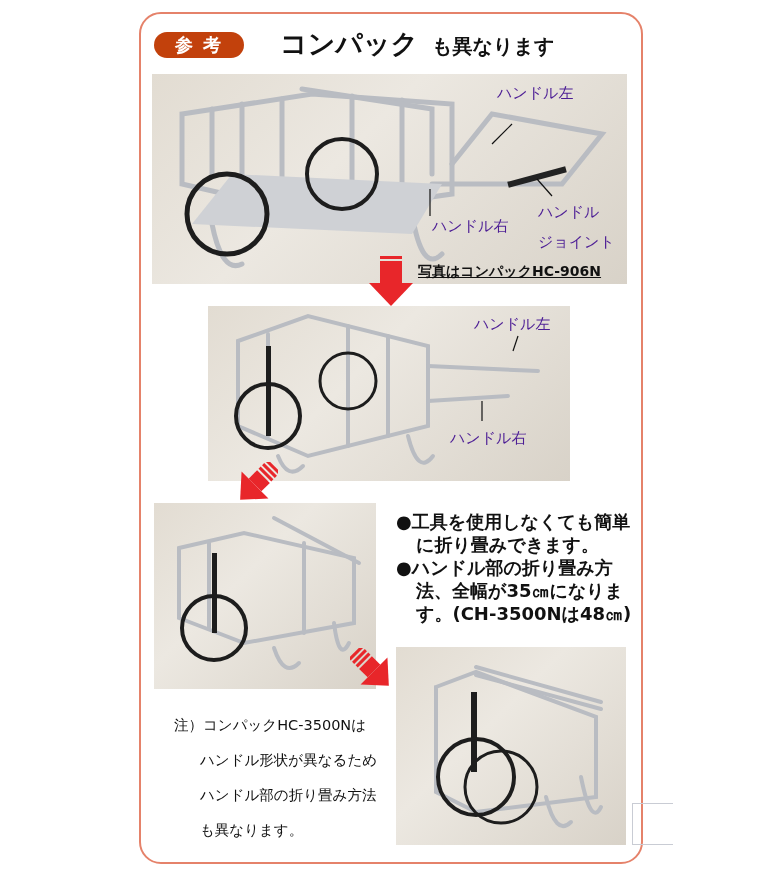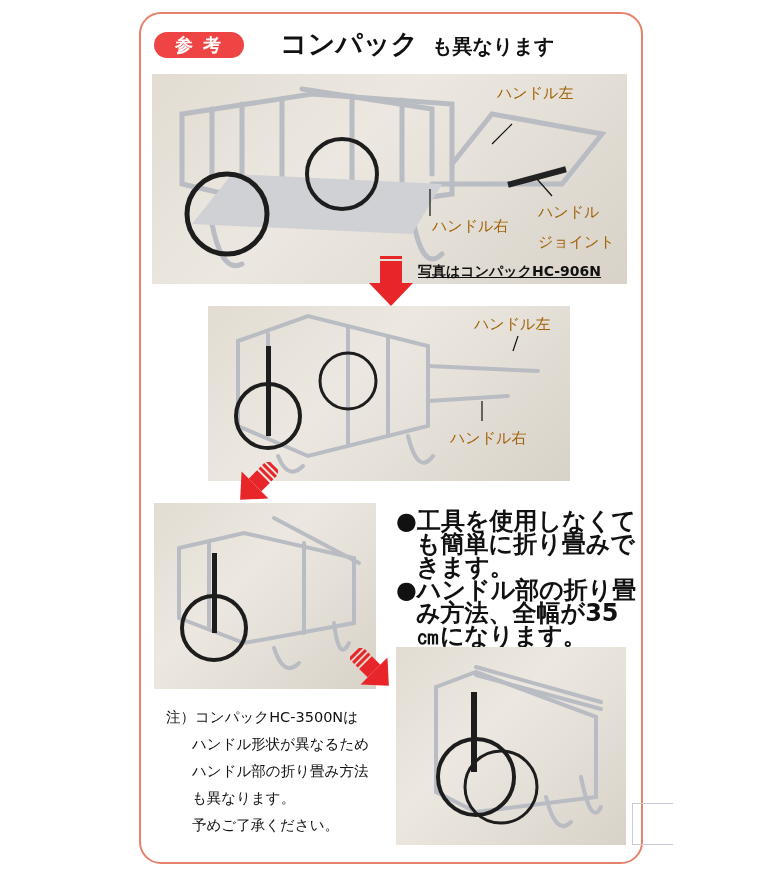--- a/index.html
+++ b/index.html
@@ -1,40 +1,40 @@
 <!DOCTYPE html>
 <html><head>
 <meta charset="utf-8">
 <style>
   html, body { margin:0; padding:0; background:#ffffff; }
   body { width:780px; height:880px; position:relative; overflow:hidden;
          font-family:"DejaVu Sans", sans-serif; color:#111; }
   .frame { position:absolute; left:139px; top:12px; width:500px; height:848px;
            border:2px solid #e5826a; border-radius:22px; background:#fff; }
   .badge { position:absolute; left:154px; top:32px; width:90px; height:26px;
-           background:#ef4444; border-radius:13px; color:#fff; font-weight:bold;
+           background:#c2410c; border-radius:13px; color:#fff; font-weight:bold;
            font-size:18px; text-align:center; line-height:26px; letter-spacing:10px; padding-left:8px; box-sizing:border-box; }
   .title { position:absolute; left:280px; top:26px; font-weight:bold; font-size:27px; color:#111; }
   .subtitle { position:absolute; left:432px; top:33px; font-weight:bold; font-size:20px; color:#111; }
 
   .photo { position:absolute; background:linear-gradient(135deg,#e2dcd2 0%,#ece8e1 40%,#d8d2c8 100%); overflow:hidden; }
   .p1 { left:152px; top:74px; width:475px; height:210px; }
   .p2 { left:208px; top:306px; width:362px; height:175px; }
   .p3 { left:154px; top:503px; width:222px; height:186px; }
   .p4 { left:396px; top:647px; width:230px; height:198px; }
 
   .cart { position:absolute; }
-  .label { position:absolute; font-size:15px; color:#a16207; white-space:nowrap; }
+  .label { position:absolute; font-size:15px; color:#4c1d95; white-space:nowrap; }
   .caption { position:absolute; font-weight:bold; font-size:14px; color:#111; white-space:nowrap;text-decoration:underline; }
 
   .arrow { position:absolute; }
-  .bullets { position:absolute; left:396px; top:510px; width:245px; font-weight:bold; font-size:24px; line-height:23px; color:#111; }
+  .bullets { position:absolute; left:396px; top:510px; width:245px; font-weight:bold; font-size:18px; line-height:23px; color:#111; }
   .bullets p { margin:0; padding-left:20px; text-indent:-20px; }
   .note { position:absolute; left:158px; top:700px; font-size:14.5px; line-height:19px; color:#111; }
-  .note p { margin:8px; }
+  .note p { margin:16px; }
   .note .indent { padding-left:26px; }
   .stamp { position:absolute; left:632px; top:803px; width:40px; height:40px; border:1px solid #c9ccd4; border-right:none; }
 </style>
 </head>
 <body>
 
 <div class="frame"></div>
 
 <div class="badge">参考</div>
 <div class="title">コンパック</div>
@@ -124,21 +124,20 @@
     <rect x="15" y="11" width="18" height="12" fill="#e8262a"></rect>
     <polygon points="5,23 43,23 24,44" fill="#e8262a"></polygon>
   </g>
 </svg>
 
 <div class="note">
   <p>注）コンパックHC-3500Nは</p>
   <p class="indent">ハンドル形状が異なるため</p>
   <p class="indent">ハンドル部の折り畳み方法</p>
   <p class="indent">も異なります。</p>
-  <p class="indent">予めご了承ください。</p>
 </div>
 
 <div class="photo p4">
   <svg class="cart" width="230" height="198">
     <g fill="none" stroke="#b9bcc2" stroke-width="4" stroke-linecap="round">
       <path d="M40 40 L80 25 L200 70 L200 150 L80 165 L40 145 Z"></path>
       <path d="M80 20 L205 55 M80 28 L205 62"></path>
       <path d="M150 150 Q160 190 175 175 M185 130 Q195 180 205 160"></path>
     </g>
     <rect x="75" y="45" width="6" height="80" fill="#1d1d1d"></rect>

